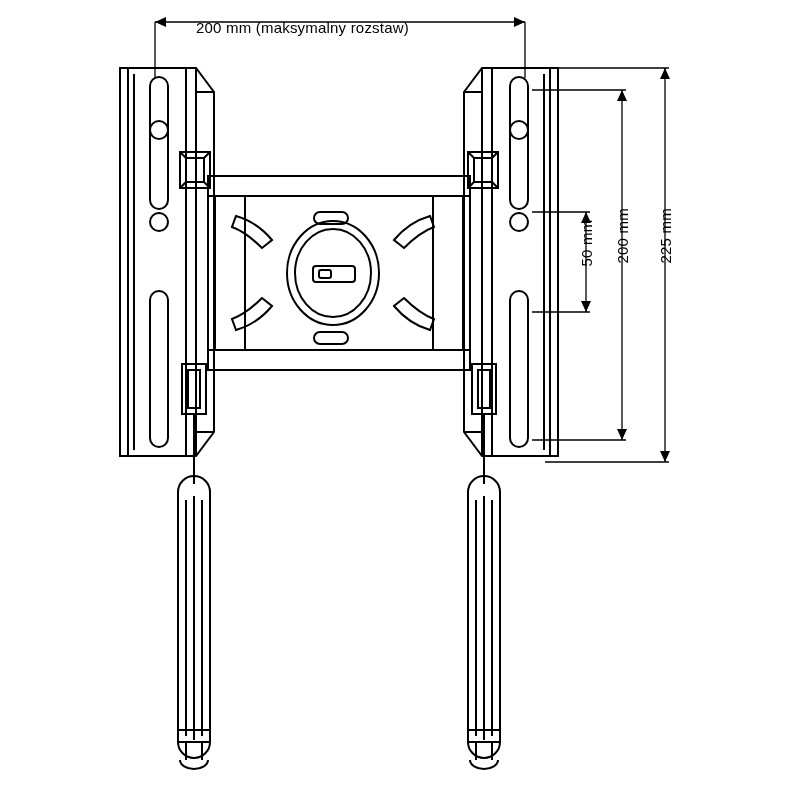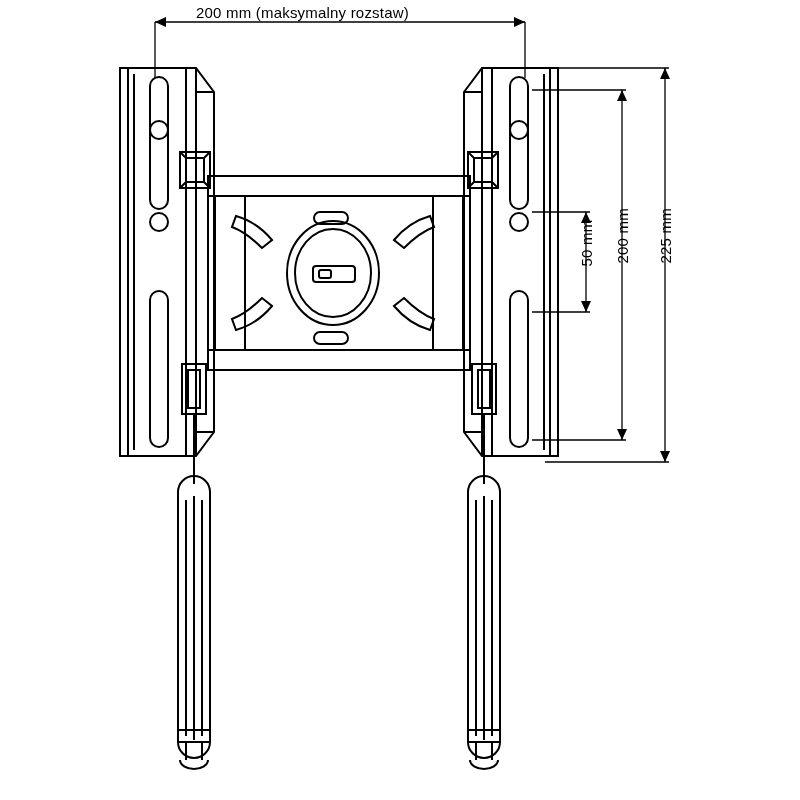--- a/index.html
+++ b/index.html
@@ -36,21 +36,21 @@
     letter-spacing: 0.2px;
   }
   .vlabel {
     transform-origin: 50% 50%;
   }
   .rot90 {
     transform: rotate(-90deg);
   }
   #label-top {
     left: 196px;
-    top: 4px;
+    top: 19px;
   }
   #label-50 {
     left: 576px;
     top: 248px;
     width: 20px;
     text-align: center;
   }
   #label-200v {
     left: 612px;
     top: 245px;

